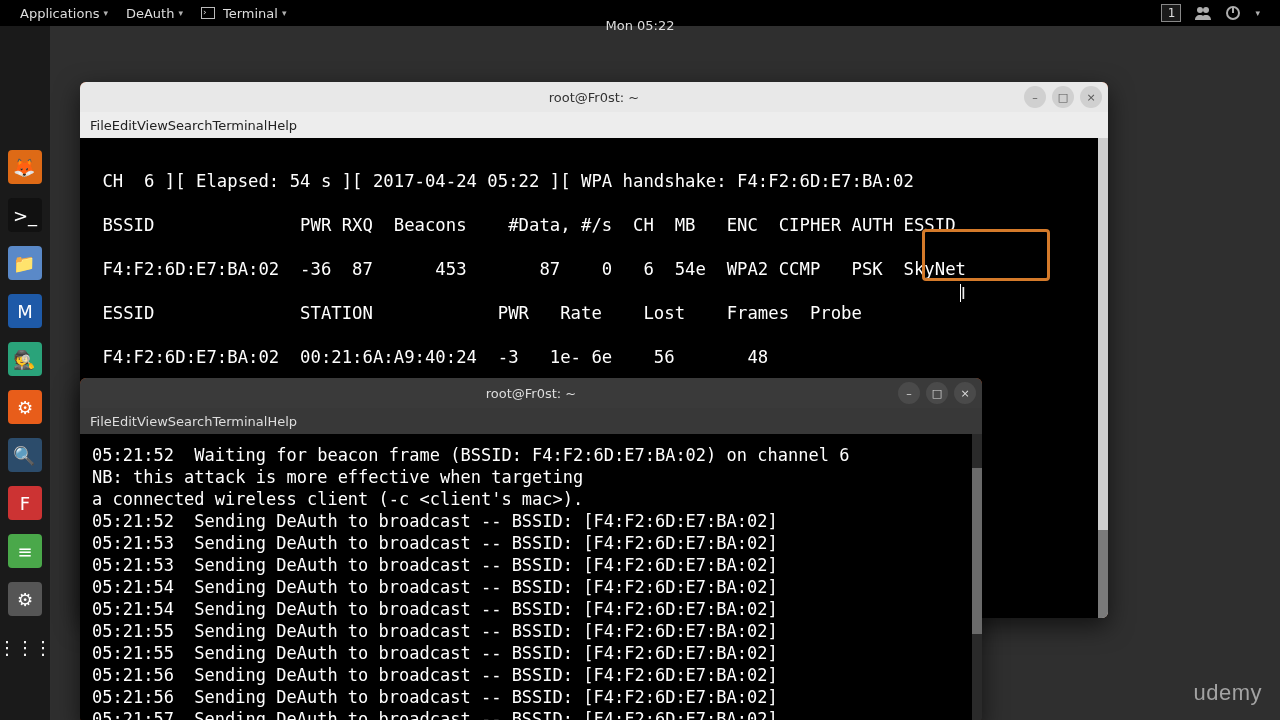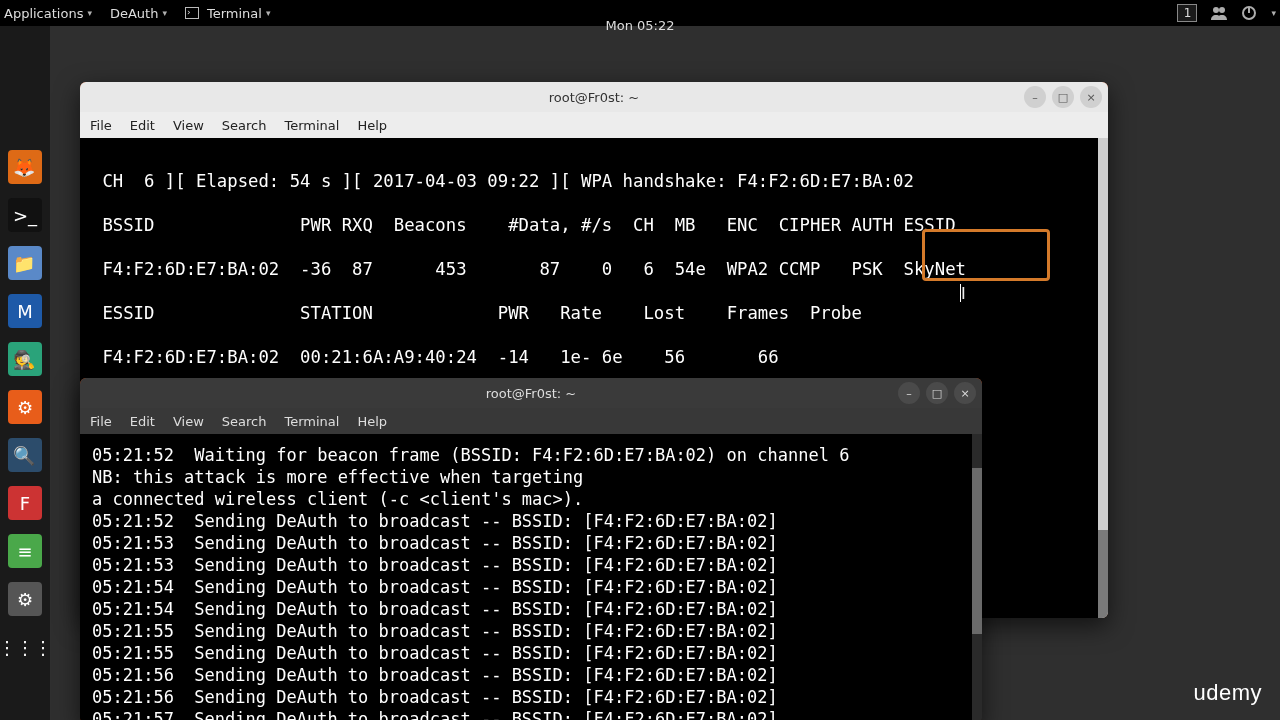--- a/index.html
+++ b/index.html
@@ -8,21 +8,21 @@
     background: #2f2f2f;
     font-family: "DejaVu Sans", "Liberation Sans", sans-serif;
     color: #eee;
     position: relative;
   }
 
   
   .topbar {
     position: absolute; top: 0; left: 0; right: 0; height: 26px;
     background: #000; color: #ddd; font-size: 13px;
-    display: flex; align-items: center; padding: 0 4px;
+    display: flex; align-items: center; padding: 0 20px;
   }
   .topbar .left { display: flex; gap: 18px; align-items: center; }
   .topbar .center { position: absolute; left: 50%; transform: translateX(-50%); margin-top: 24px; }
   .topbar .right { margin-left: auto; display: flex; gap: 14px; align-items: center; }
   .topbar .menu-item { display: flex; align-items: center; gap: 4px; }
   .arrow-down { font-size: 9px; opacity: .8; }
   .ws-badge {
     width: 20px; height: 18px; border: 1px solid #888; display: flex;
     align-items: center; justify-content: center; font-size: 12px;
     background: #1a1a1a;
@@ -57,21 +57,21 @@
   }
   .win-controls.dark .wbtn { background: #4a4a4a; color: #ddd; }
   .wbtn {
     width: 22px; height: 22px; border-radius: 11px;
     background: #d0d0d0; color: #555;
     display: flex; align-items: center; justify-content: center;
     font-size: 11px; line-height: 1;
   }
   .menubar {
     height: 26px; background: #ededed; color: #222;
-    display: flex; align-items: center; padding: 0 10px; gap: 18px;
+    display: flex; align-items: center; padding: 0 10px; 
     font-size: 13px;
   }
   .terminal-body {
     background: #000; color: #fff;
     font-family: "DejaVu Sans Mono", "Liberation Mono", monospace;
     font-size: 17.3px; line-height: 22px; letter-spacing: 0;
     padding: 10px 12px; white-space: pre; position: relative;
   }
 
   
@@ -107,21 +107,21 @@
     pointer-events: none;
   }
 
   .cursor {
     position: absolute; width: 2px; height: 18px;
     background: transparent; border-left: 1px solid #fff;
   }
 
   .watermark {
     position: absolute; right: 18px; bottom: 14px;
-    color: #ffffff; font-size: 22px; letter-spacing: .5px;
+    color: #a3a3a3; font-size: 22px; letter-spacing: .5px;
     font-family: Arial, sans-serif;
   }
 </style>
 </head>
 <body>
 
 <div class="topbar">
   <div class="left">
     <div class="menu-item">
       <span>Applications</span>
@@ -188,29 +188,29 @@
   </div>
   <div class="menubar" id="menubar1">
       <span>File</span>
       <span>Edit</span>
       <span>View</span>
       <span>Search</span>
       <span>Terminal</span>
       <span>Help</span>
     </div>
   <div class="terminal-body">
-<span> CH  6 ][ Elapsed: 54 s ][ 2017-04-03 09:22 ][ WPA handshake: F4:F2:6D:E7:BA:02</span>
+<span> CH  6 ][ Elapsed: 54 s ][ 2017-04-24 05:22 ][ WPA handshake: F4:F2:6D:E7:BA:02</span>
 
 <span> BSSID              PWR RXQ  Beacons    #Data, #/s  CH  MB   ENC  CIPHER AUTH ESSID</span>
 
 <span> F4:F2:6D:E7:BA:02  -36  87      453       87    0   6  54e  WPA2 CCMP   PSK  SkyNet</span>
 
 <span> ESSID              STATION            PWR   Rate    Lost    Frames  Probe</span>
 
-<span> F4:F2:6D:E7:BA:02  00:21:6A:A9:40:24  -14   1e- 6e    56       66</span>
+<span> F4:F2:6D:E7:BA:02  00:21:6A:A9:40:24  -3   1e- 6e    56       48</span>
   </div>
   <div class="scrollbar">
     <div class="thumb"></div>
   </div>
 </div>
 
 <div class="annotation" style="top:229px; left:922px; width:128px; height:52px;"></div>
 
 <div class="cursor" style="top:284px; left:960px;">I</div>
 

